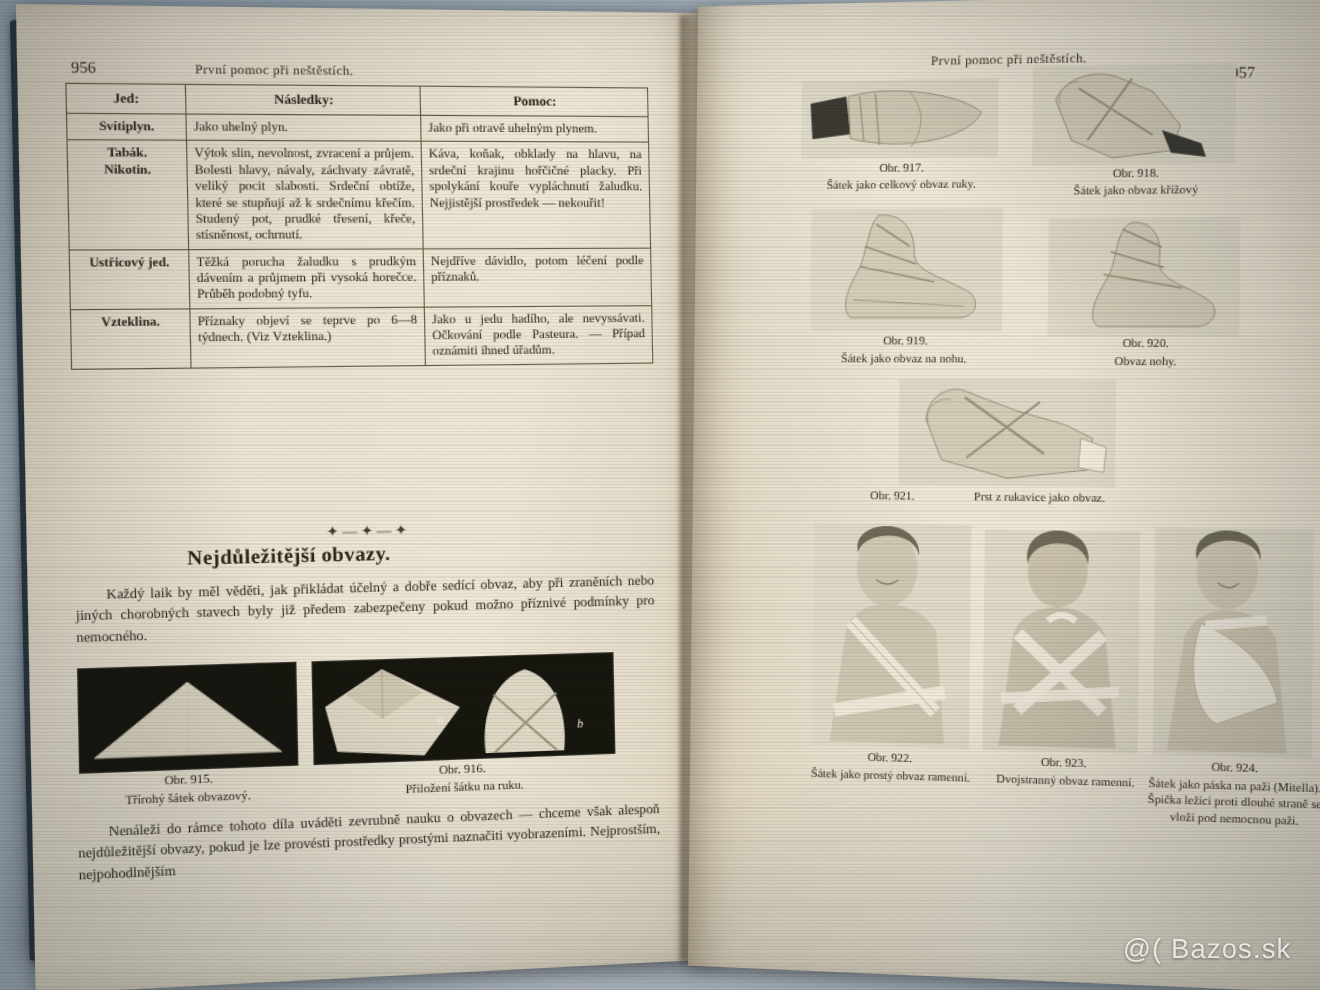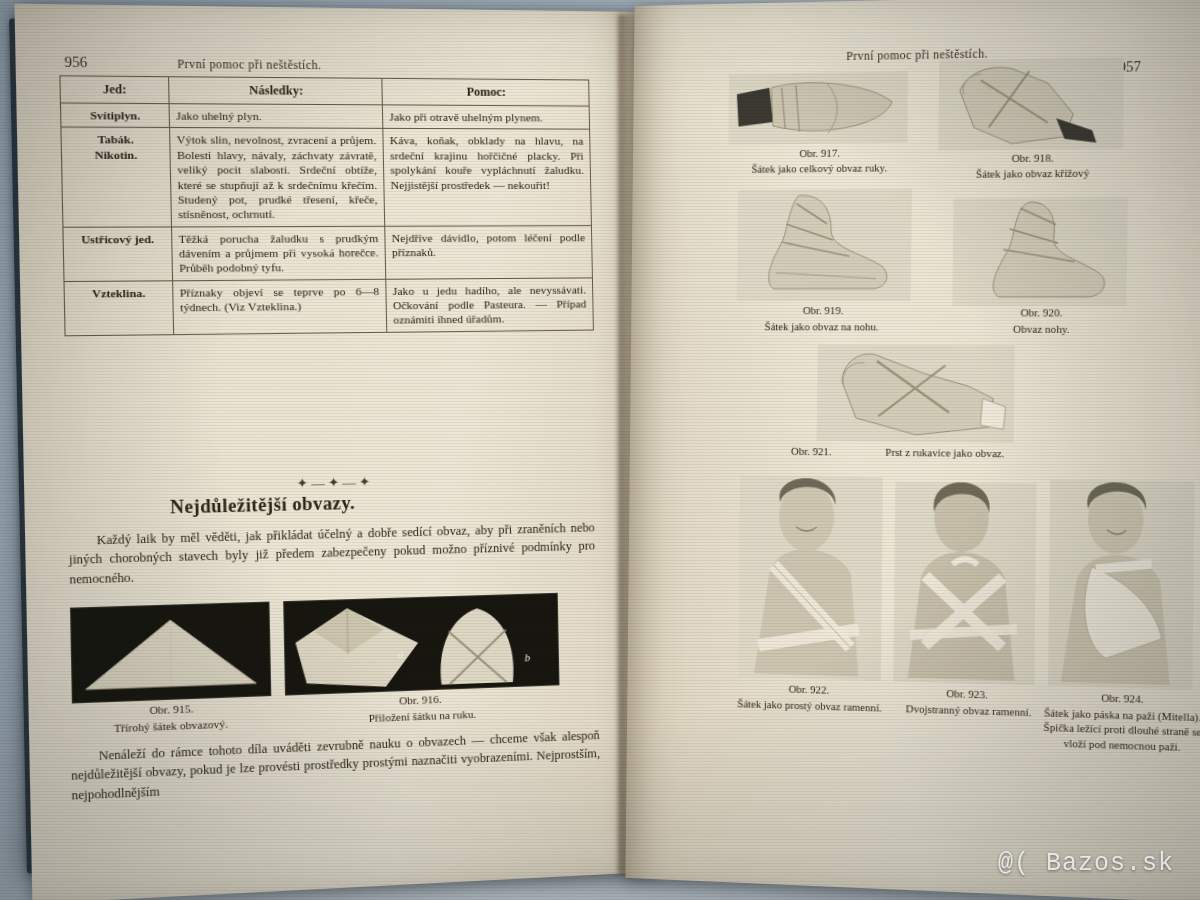--- a/index.html
+++ b/index.html
@@ -64,21 +64,21 @@
   
   .figbox{position:absolute;background:#1b1a16;border:1px solid #3a382f;overflow:hidden;}
   .figcap{position:absolute;text-align:center;font-size:11px;line-height:1.3;color:#33291c;}
 
   
   .plate{position:absolute;overflow:hidden;}
   .rcap{position:absolute;text-align:center;font-size:10.6px;line-height:1.35;color:#33291c;}
 
   
   .wm{position:absolute;right:26px;bottom:22px;color:rgba(255,255,255,.78);
-    font-size:25px;font-family:Liberation Mono, monospace;letter-spacing:1px;
+    font-size:25px;font-family:Liberation Sans, sans-serif;letter-spacing:1px;
     text-shadow:0 1px 3px rgba(0,0,0,.45);}
 
   .vig{position:absolute;inset:0;pointer-events:none;
     background:radial-gradient(ellipse at 50% 45%, rgba(0,0,0,0) 45%, rgba(20,25,30,.30) 100%);}
   .grain{position:absolute;inset:0;pointer-events:none;opacity:.10;
     background-image:repeating-linear-gradient(0deg,rgba(0,0,0,.6) 0 1px,rgba(255,255,255,0) 1px 3px);}
 </style>
 </head>
 <body>
 

